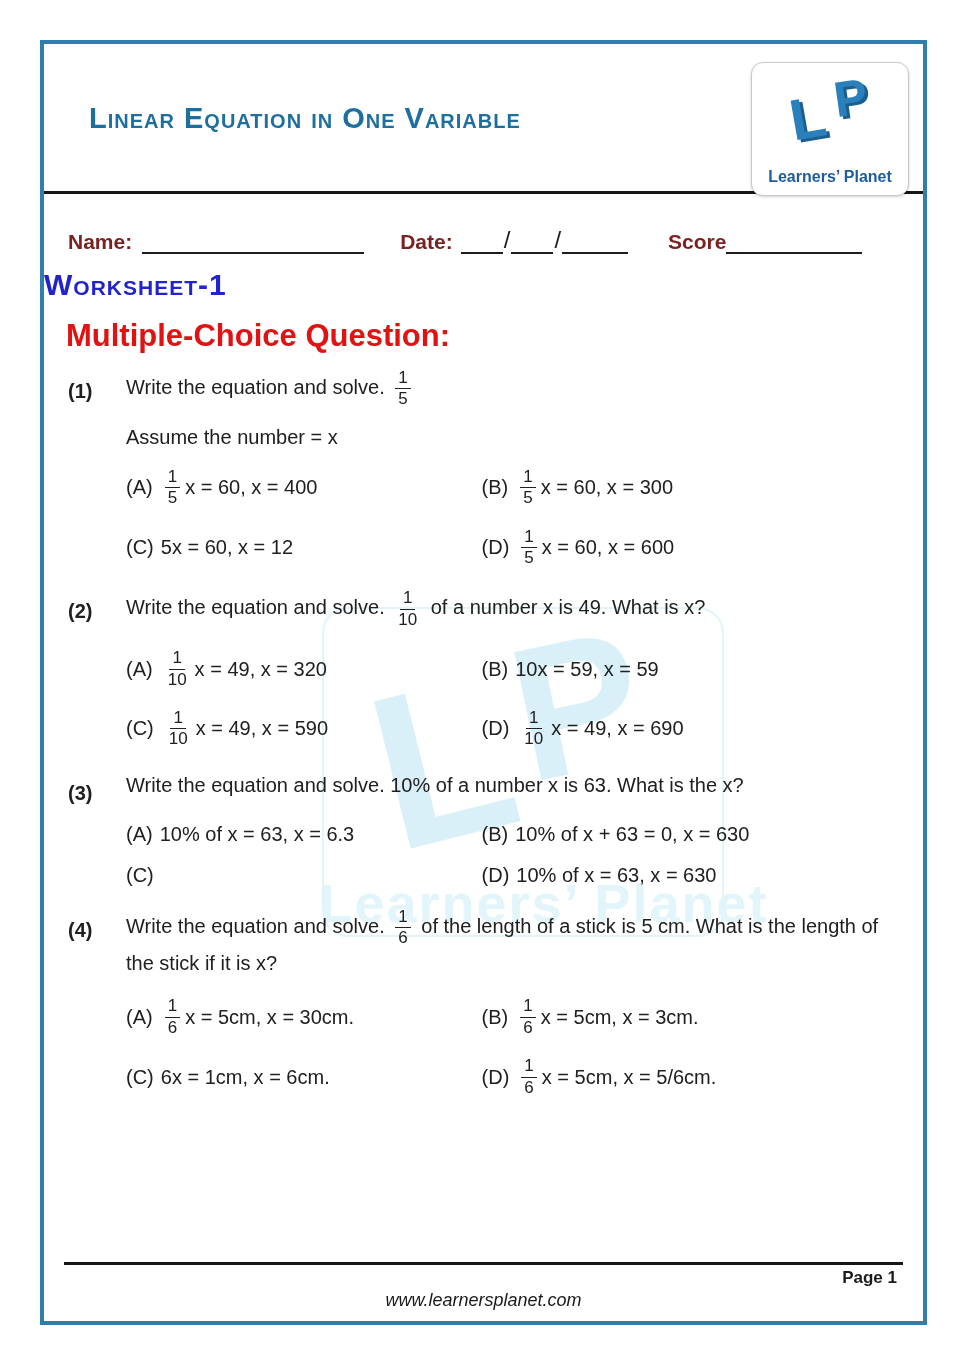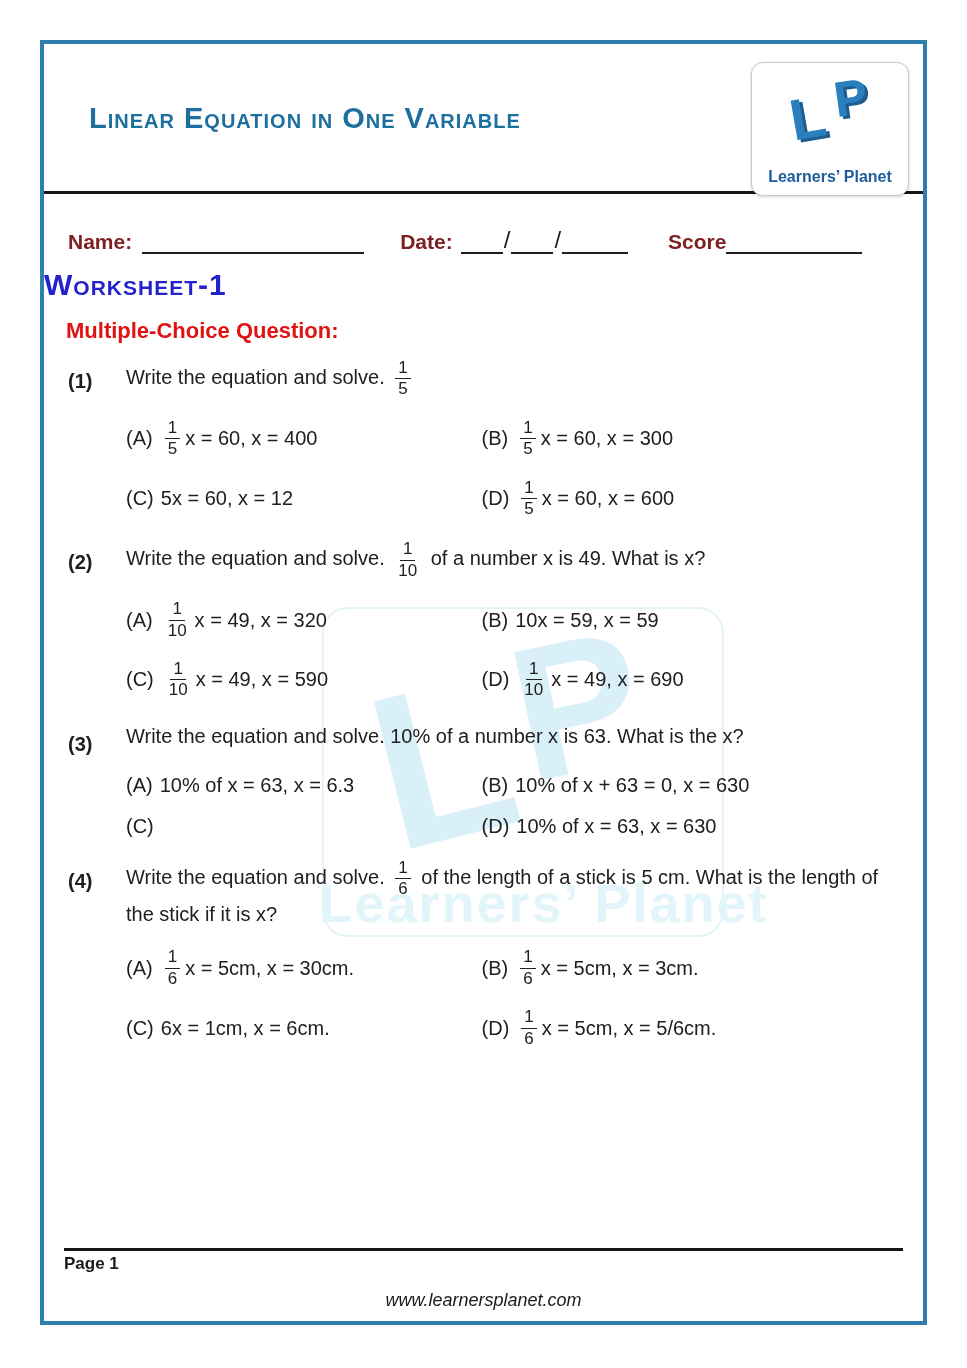--- a/index.html
+++ b/index.html
@@ -48,21 +48,21 @@
   .blank { display:inline-block; border-bottom:2px solid #1d1d1d; height:1.15em; }
   .b-name { width:222px; margin-left:10px; }
   .b-d1 { width:42px; margin-left:8px; } .b-d2 { width:42px; } .b-d3 { width:66px; }
   .slash { color:#1d1d1d; font-weight:normal; font-size:24px; margin:0 1px; }
   .f-date { margin-left:36px; } .f-score { margin-left:40px; }
   .b-score { width:136px; }
 
   
   .worksheet-title { margin-top:14px; text-align:left; font-variant:small-caps;
                      font-weight:bold; font-size:30px; color:#2323cd; letter-spacing:1px; }
-  .section-label { margin:16px 0 0 22px; font-size:22px; font-weight:bold; color:#e11212; }
+  .section-label { margin:16px 0 0 22px; font-size:31px; font-weight:bold; color:#e11212; }
 
   
   .questions { margin-top:14px; padding:0 24px; }
   .question { margin-bottom:20px; }
   .q-row { display:flex; }
   .q-num { width:58px; flex:0 0 58px; font-weight:bold; font-size:20px; color:#202020; padding-top:12px; }
   .q-prompt { flex:1; font-size:20px; color:#202020; line-height:1.5; display:block; }
   .q-prompt, .q-option { align-items:center; }
   .q-note { margin:16px 0 0 58px; font-size:20px; color:#202020; }
   .q-options { margin:18px 0 0 58px; display:grid; grid-template-columns:46% 54%; row-gap:18px; }
@@ -70,22 +70,22 @@
   .opt-label { margin-right:7px; }
 
   .frac { display:inline-flex; flex-direction:column; align-items:center;
           vertical-align:middle; margin:0 5px; font-size:17px; line-height:1.2; }
   .frac .num { border-bottom:1.5px solid #202020; padding:0 3px; }
   .frac .den { padding:0 3px; }
 
   
   .footer { position:absolute; left:20px; right:20px; bottom:10px; z-index:1; }
   .footer-rule { border-top:3px solid #161616; }
-  .footer-page { text-align:left; font-size:17px; font-weight:bold; color:#1a1a1a; margin:3px 6px 0 0; }
-  .footer-site { text-align:center; font-size:18px; font-style:italic; color:#1a1a1a; margin-top:16px; }
+  .footer-page { text-align:right; font-size:17px; font-weight:bold; color:#1a1a1a; margin:3px 6px 0 0; }
+  .footer-site { text-align:center; font-size:18px; font-style:italic; color:#1a1a1a; margin-top:2px; }
 </style>
 </head>
 <body>
 
 <div class="canvas">
   <div class="page">
 
     <div class="watermark">
       <div class="wm-box"></div>
       <span class="wm-letter wm-l">L</span>
@@ -124,20 +124,21 @@
 
       <div class="questions">
           <div class="question">
             <div class="q-row">
               <span class="q-num">(1)</span>
               <div class="q-prompt"><span class="seg-text">Write the equation and solve. </span><span class="frac">
                   <span class="num">1</span>
                   <span class="den">5</span>
                 </span></div>
             </div>
+            <div class="q-note">Assume the number = x</div>
             <div class="q-options">
               <div class="q-option">
                 <span class="opt-label">(A)</span>
                 <span class="frac">
                   <span class="num">1</span>
                   <span class="den">5</span>
                 </span>
                 <span class="seg-text">x = 60, x = 400</span>
               </div>
               <div class="q-option">

